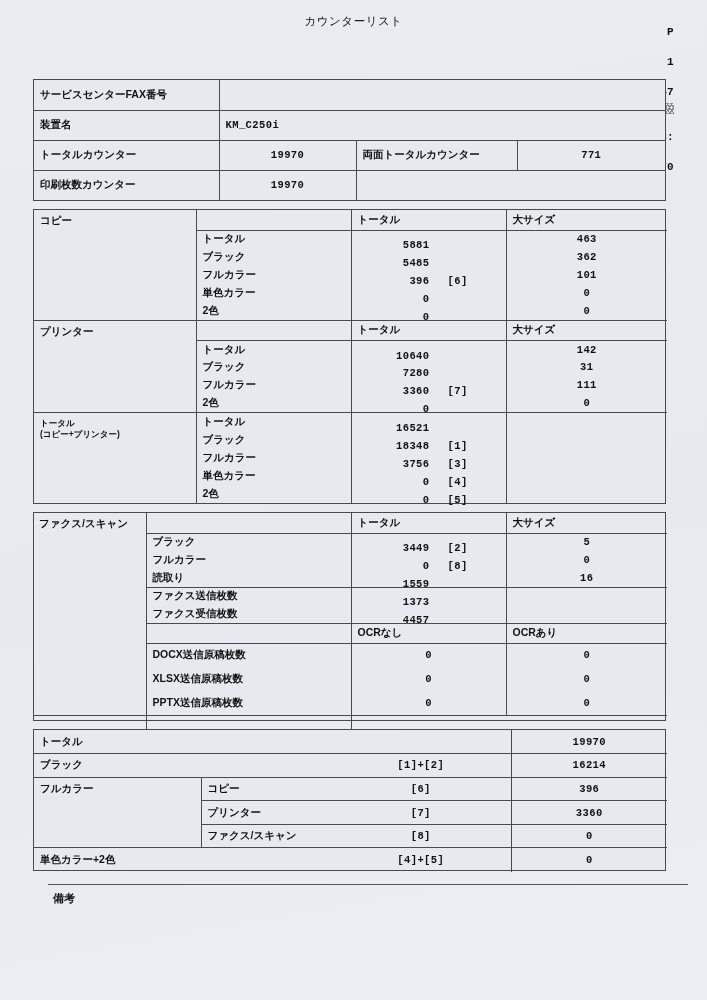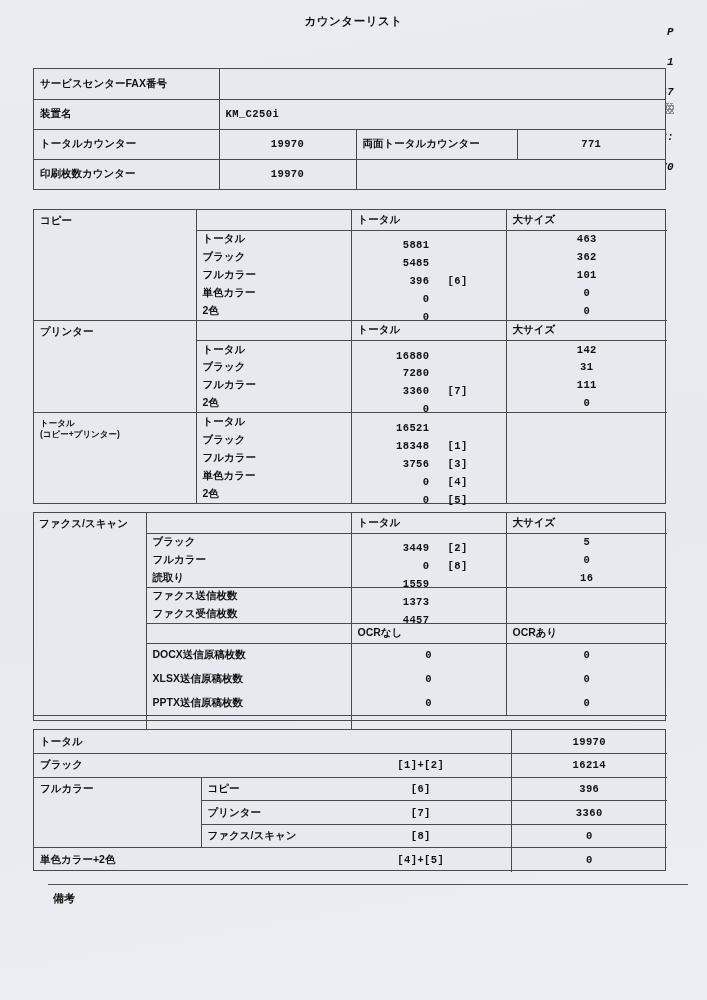--- a/index.html
+++ b/index.html
@@ -15,29 +15,29 @@
   }
   .page{
     position:absolute;inset:0;
     background:linear-gradient(170deg,#eaecf2 0%,#e7e9ef 55%,#eceef3 100%);
   }
 
   
   .hdr{position:absolute;left:0;top:0;width:707px;height:72px;}
   .hdr-title{
     position:absolute;left:0;top:14px;width:707px;text-align:center;
-    font-size:11.5px;font-weight:700;letter-spacing:.5px;
+    font-size:11.5px;font-weight:400;letter-spacing:.5px;
   }
   .hdr-right{
     position:absolute;right:33px;top:10px;
     text-align:right;font-size:11px;font-weight:700;
     font-family:"Liberation Mono","DejaVu Sans Mono",monospace;
     line-height:15px;letter-spacing:.3px;
   }
-  .hdr-line{white-space:pre;display:block;font-style:italic;}
+  .hdr-line{white-space:pre;display:block;}
   .serial-row{display:flex;align-items:center;justify-content:flex-end;gap:6px;}
   .serial-label{white-space:pre;font-weight:700;letter-spacing:1px;}
   .redact{
     display:inline-block;width:102px;height:11px;margin-bottom:-1px;
     background:
       repeating-linear-gradient(55deg,#6f7480 0 1.2px,transparent 1.2px 3.2px),
       repeating-linear-gradient(-55deg,#737782 0 1.2px,transparent 1.2px 3.4px),
       repeating-linear-gradient(0deg,#8a8e98 0 1px,transparent 1px 4px);
     opacity:.82;
   }
@@ -62,21 +62,21 @@
   .bb{border-bottom:1px solid #4a4a4a !important;}
   .br{border-right:1px solid #4a4a4a !important;}
   .ctr{text-align:center;}
   .rgt{text-align:center;}
   .num{
     font-family:"Liberation Mono","DejaVu Sans Mono",monospace;
     font-size:10.5px;font-weight:700;letter-spacing:.4px;
   }
 
   
-  #t1{left:33px;top:68px;width:633px;height:122px;}
+  #t1{left:33px;top:79px;width:633px;height:122px;}
   #t1 td{height:24.4px;}
 
   
   #t2{left:33px;top:209px;width:633px;height:295px;}
   .sec-hd td{height:20px;}
   .ln{height:18px;}
   .indent1{padding-left:10px;}
   .smalllabel{font-size:8.5px;line-height:11px;white-space:pre;font-weight:700;}
   .valcell{position:relative;margin-top:28px;}
   .vnum{position:absolute;left:6px;width:72px;text-align:right;}
@@ -212,21 +212,21 @@
 
         <tr class="sec-hd">
           <td class="bb br" rowspan="5" style="vertical-align:top;padding-top:4px">プリンター</td>
           <td class="bb br"></td>
           <td class="bb br">トータル</td>
           <td class="bb">大サイズ</td>
         </tr>
         <tr class="ln">
           <td class="br">トータル</td>
           <td class="br valcell">
-            <span class="vnum num">16880</span>
+            <span class="vnum num">10640</span>
             <span class="vtag num"></span>
           </td>
           <td class="ctr num">142</td>
         </tr>
         <tr class="ln">
           <td class="br indent1">ブラック</td>
           <td class="br valcell">
             <span class="vnum num">7280</span>
             <span class="vtag num"></span>
           </td>

